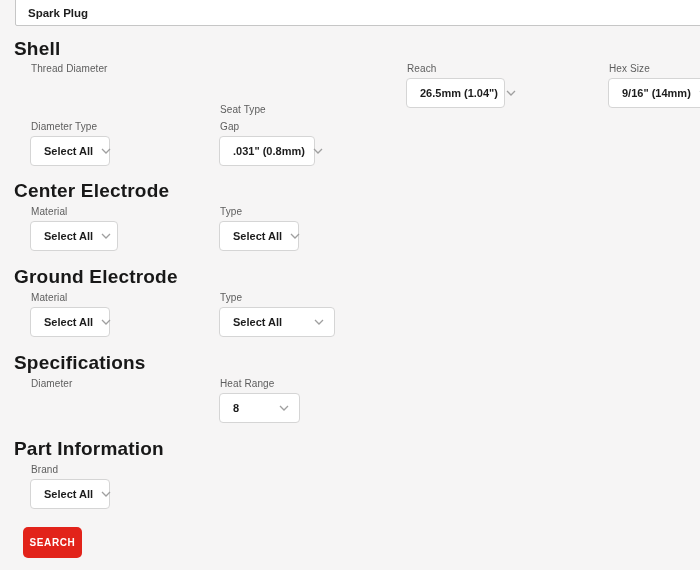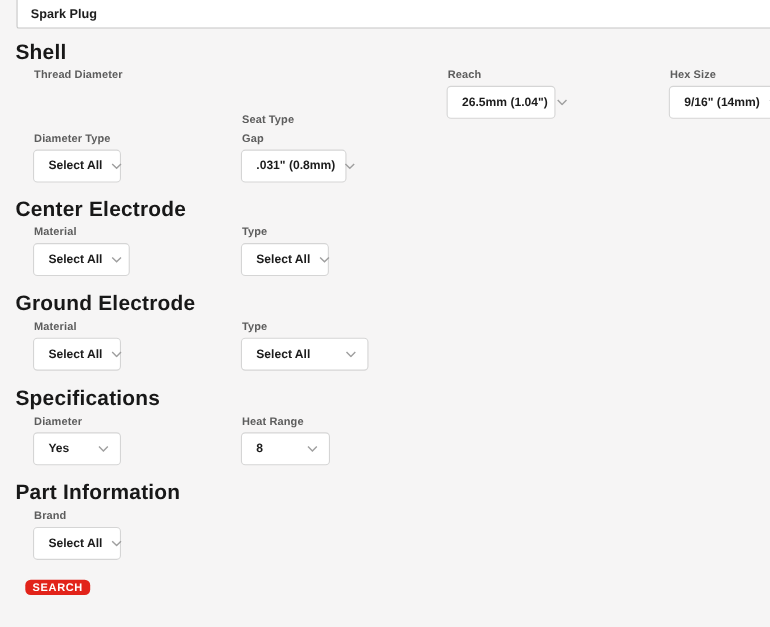--- a/index.html
+++ b/index.html
@@ -17,33 +17,33 @@
     font-size:11.5px;font-weight:bold;color:#1d1d1d;outline:none;
   }
   .section-title{
     position:absolute;left:14px;
     font-size:19px;font-weight:bold;color:#181818;letter-spacing:.2px;
     white-space:nowrap;
   }
   .field{position:absolute;}
   .field .lbl{
     font-size:10px;color:#5d5d5d;letter-spacing:.1px;
-    margin:0 0 4px 1px;white-space:nowrap;line-height:11px;font-weight:bold;
+    margin:0 0 4px 1px;white-space:nowrap;line-height:11px;
   }
   .sel{
     height:30px;background:#ffffff;border:1px solid #d5d5d5;border-radius:4px;
     box-sizing:border-box;display:flex;align-items:center;justify-content:space-between;
     padding:0 10px 0 13px;cursor:pointer;
   }
   .sel .val{
     font-size:11px;font-weight:bold;color:#1c1c1c;white-space:nowrap;
   }
   .chev{display:flex;align-items:center;margin-left:8px;flex:none;}
   .search-btn{
-    position:absolute;left:23px;top:527px;width:59px;height:14px;
+    position:absolute;left:23px;top:527px;width:59px;height:31px;
     background:#e2231a;color:#ffffff;border:none;border-radius:5px;
     font-family:"Liberation Sans",sans-serif;
     font-size:10px;font-weight:bold;letter-spacing:.6px;cursor:pointer;
   }
 </style>
 </head>
 <body>
 
 <input class="keyword-input" type="text" value="Spark Plug" style="">
 
@@ -154,28 +154,20 @@
           <path d="M1 1l4 4 4-4" fill="none" stroke="#9f9f9f" stroke-width="1.3"></path>
         </svg>
     </span>
   </div>
 </div>
 
 <h2 class="section-title" style="top:352px;margin:0;">Specifications</h2>
 
 <div class="field" style="left:30px;top:378px;">
   <div class="lbl">Diameter</div>
-  <div class="sel" style="width:80px;">
-    <span class="val">Yes</span>
-    <span class="chev">
-      <svg width="10" height="6" viewBox="0 0 10 6">
-          <path d="M1 1l4 4 4-4" fill="none" stroke="#9f9f9f" stroke-width="1.3"></path>
-        </svg>
-    </span>
-  </div>
 </div>
 
 <div class="field" style="left:219px;top:378px;">
   <div class="lbl">Heat Range</div>
   <div class="sel" style="width:81px;">
     <span class="val">8</span>
     <span class="chev">
       <svg width="10" height="6" viewBox="0 0 10 6">
           <path d="M1 1l4 4 4-4" fill="none" stroke="#9f9f9f" stroke-width="1.3"></path>
         </svg>

